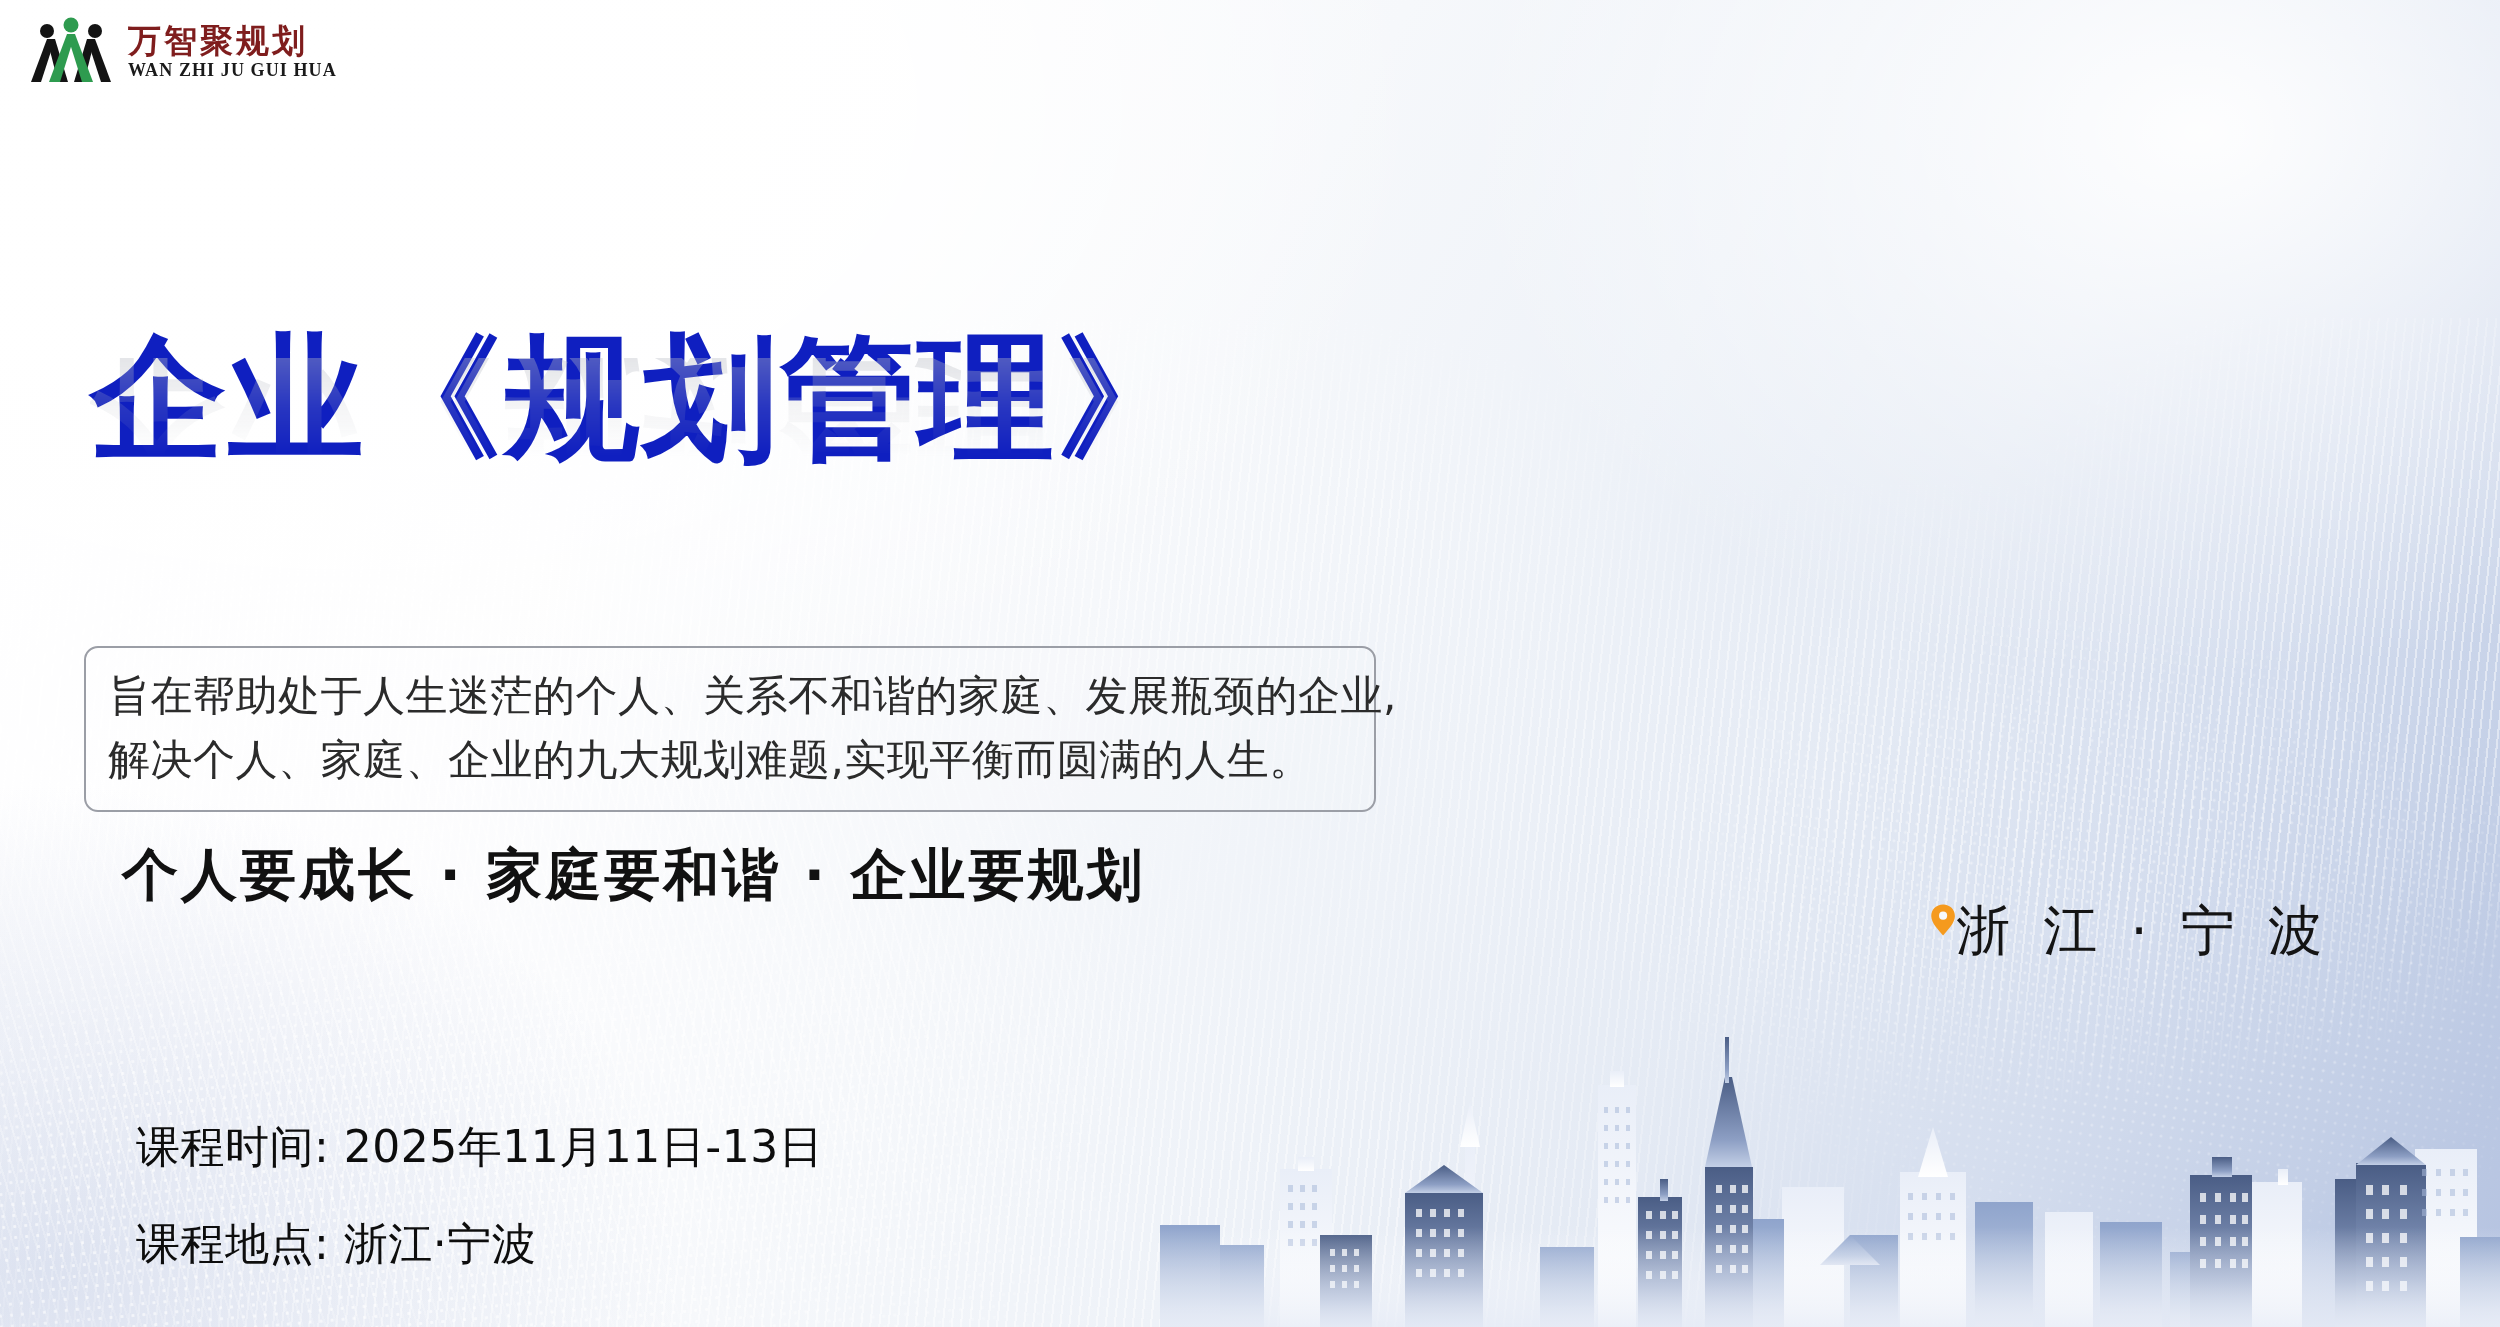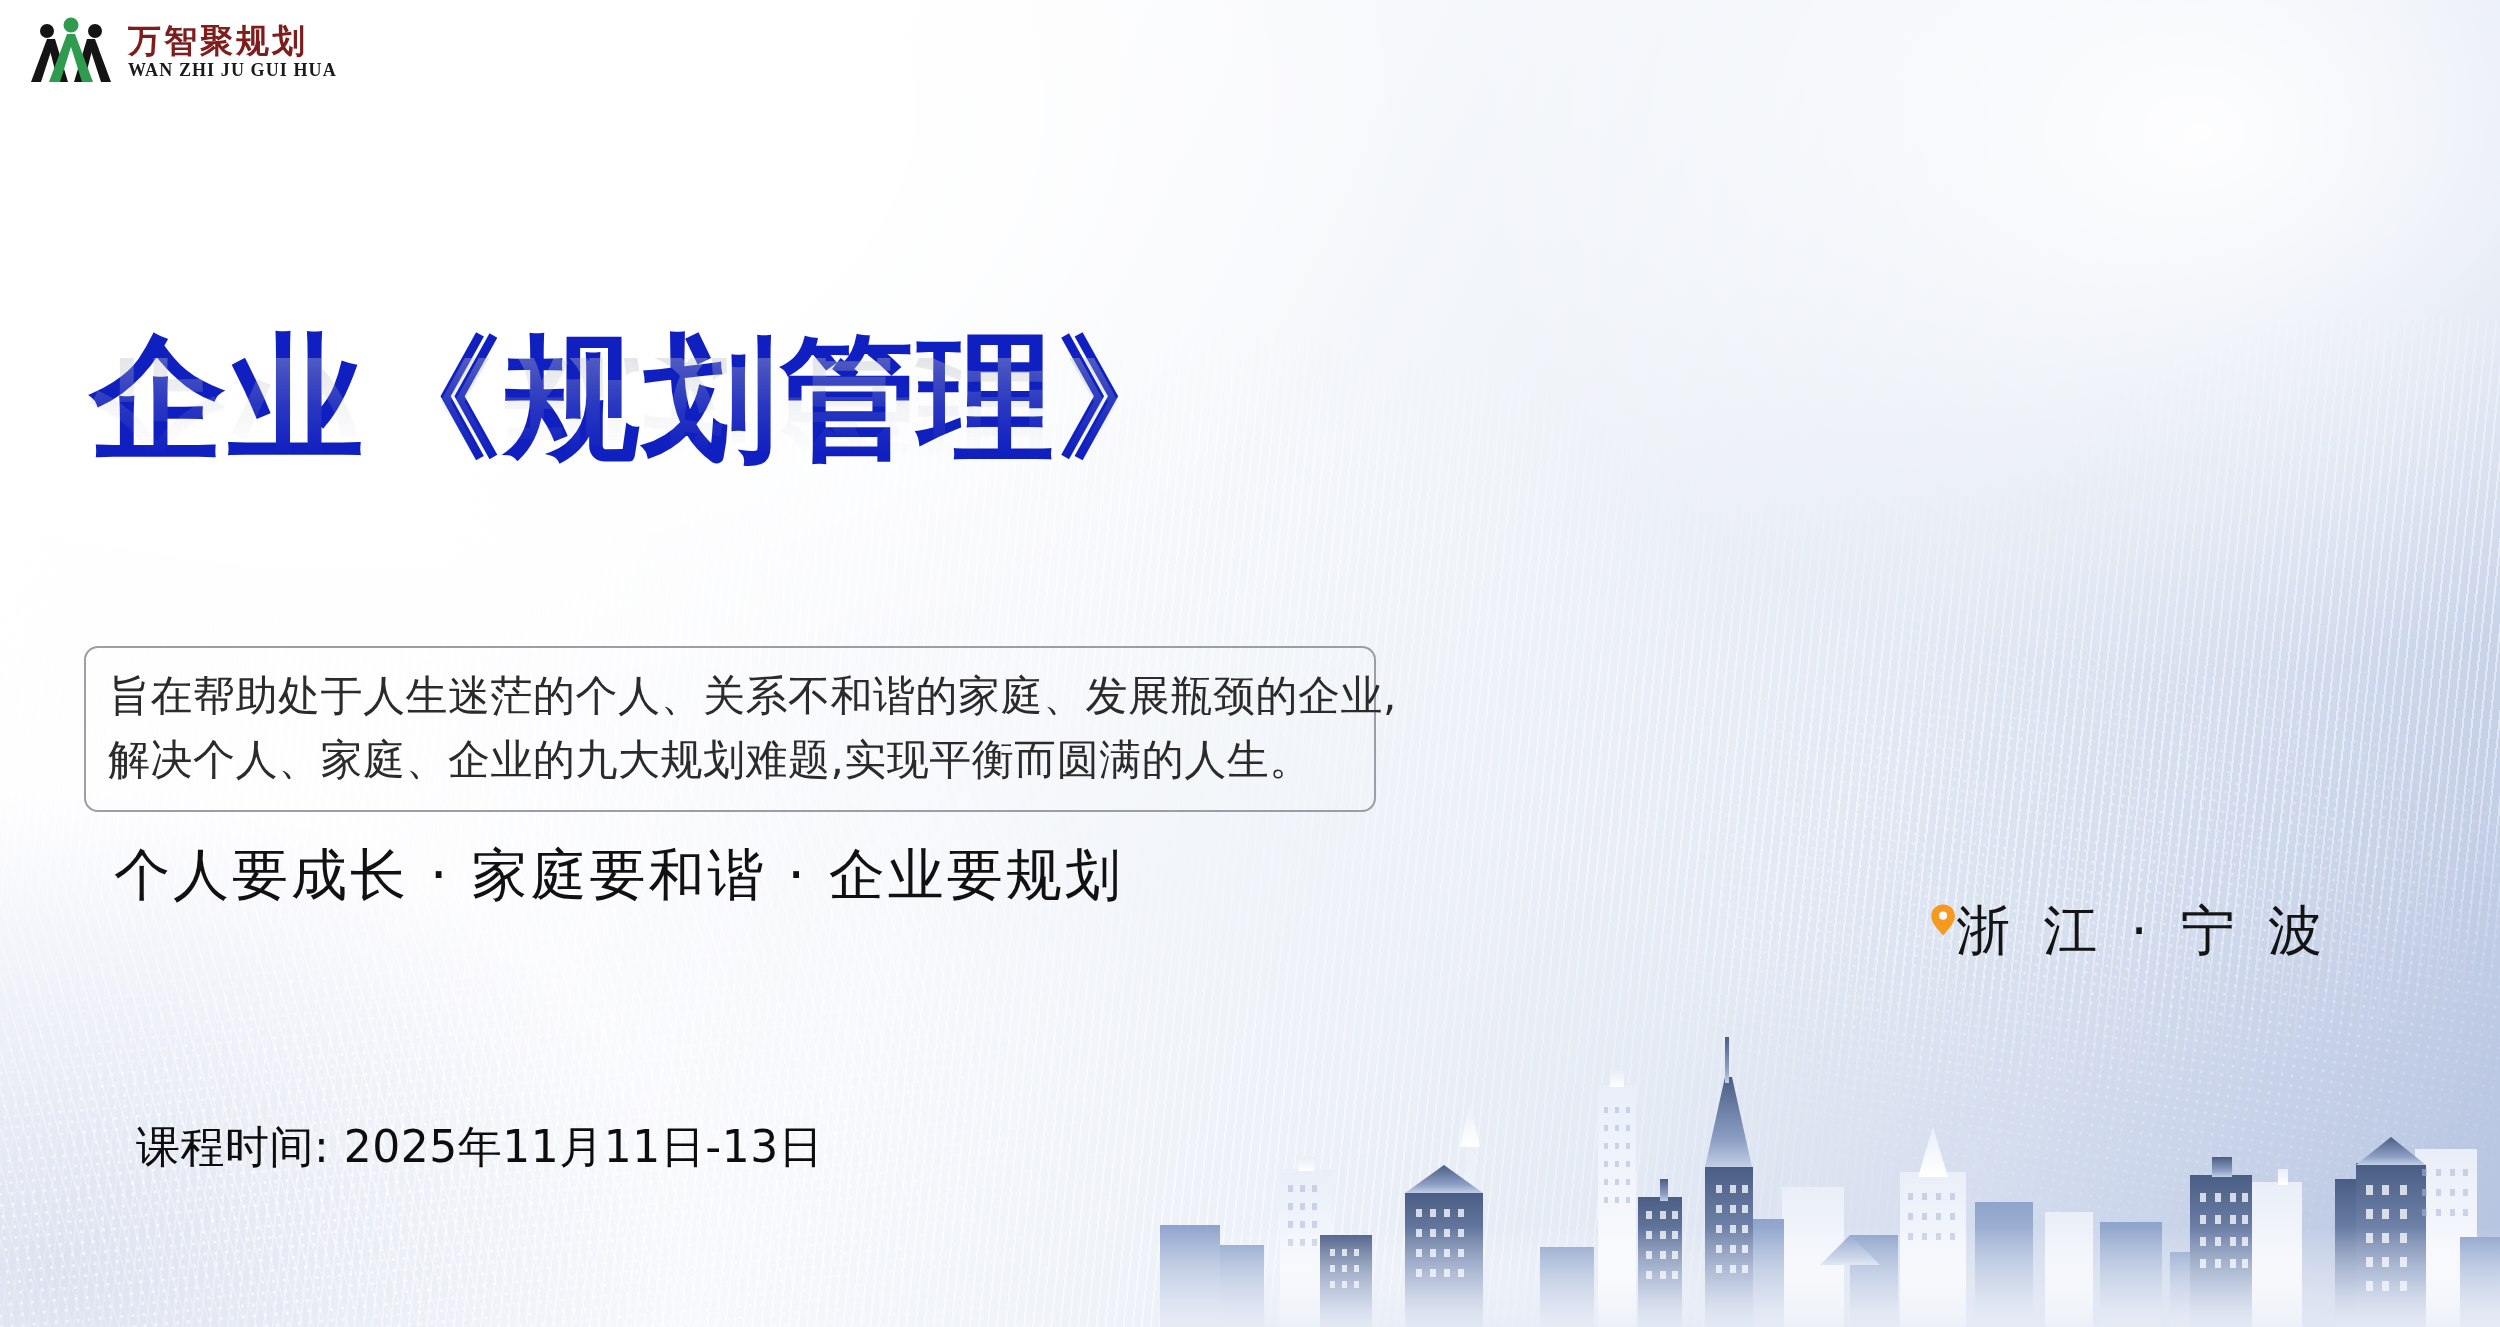--- a/index.html
+++ b/index.html
@@ -195,24 +195,24 @@
     font-weight: 500;
     color: #2b2b2b;
     line-height: 1.52;
     letter-spacing: 0.5px;
     white-space: nowrap;
   }
 
   
   .tagline {
     position: absolute;
-    left: 114px; top: 838px;
+    left: 122px; top: 838px;
     font-family: "DejaVu Sans", "Liberation Sans", sans-serif;
     font-size: 56px;
-    font-weight: 400;
+    font-weight: 700;
     color: #111111;
     letter-spacing: 3px;
     white-space: nowrap;
   }
 
   
   .location {
     position: absolute;
     left: 1930px; top: 868px;
     width: 400px;
@@ -527,15 +527,16 @@
       <svg viewBox="0 0 84 104" aria-hidden="true">
         <path d="M42 2 C20 2 4 18 4 40 C4 62 28 84 42 102 C56 84 80 62 80 40 C80 18 64 2 42 2 Z" fill="#F59A1E"></path>
         <circle cx="42" cy="38" r="13" fill="#f7f9fc"></circle>
       </svg>
     </div>
     <div class="location-label">浙 江 · 宁 波</div>
   </div>
 
   <div class="info">
     <div class="info-line">课程时间: 2025年11月11日-13日</div>
+    <div class="info-line">课程地点: 浙江·宁波</div>
   </div>
 
 </div>
 
 </body></html>

